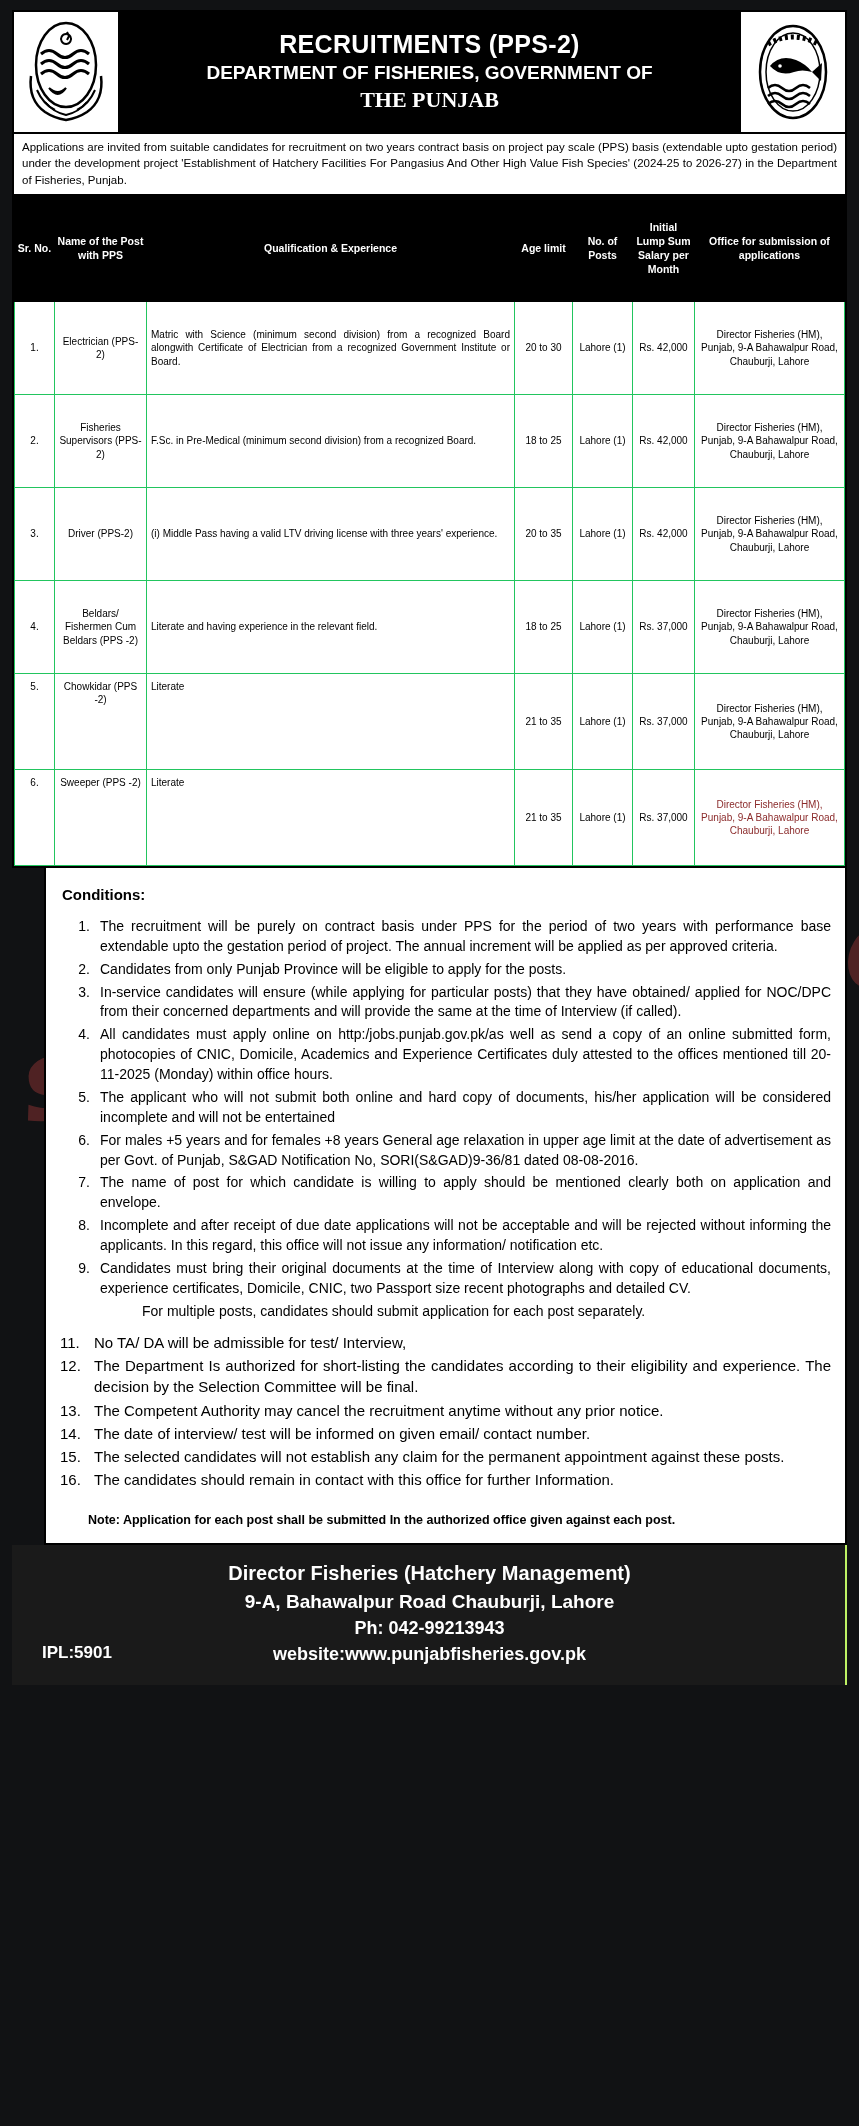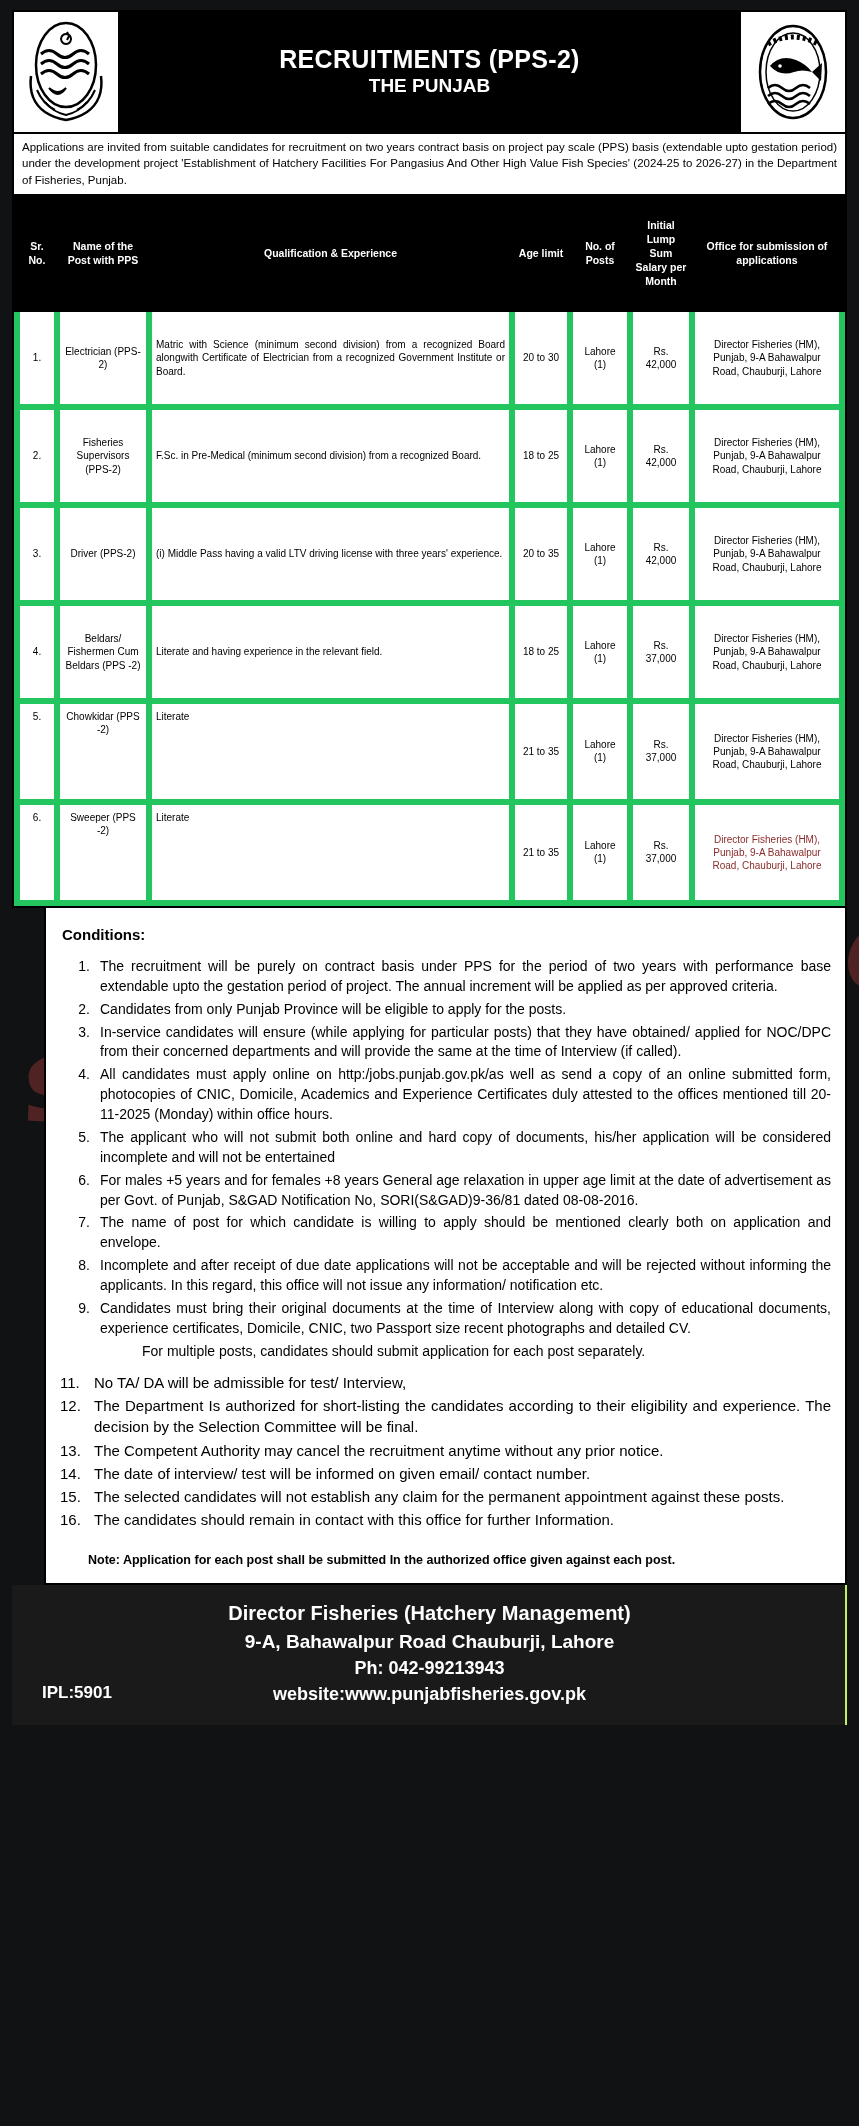--- a/index.html
+++ b/index.html
@@ -70,22 +70,22 @@
   }
   .banner .l1{
     font-size:25px;font-weight:bold;letter-spacing:0.3px;line-height:1.18;
     font-family:"Liberation Sans", sans-serif;
   }
   .banner .l2{
     font-size:19px;font-weight:bold;line-height:1.3;margin-top:2px;
     font-family:"Liberation Sans", sans-serif;
   }
   .banner .l3{
-    font-size:19px;font-weight:bold;line-height:1.3;
-    font-family:Liberation Sans, sans-serif;
+    font-size:22px;font-weight:bold;line-height:1.3;
+    font-family:Liberation Serif, serif;
   }
 
   
   .intro{
     background:#fff;
     border:2px solid #000;
     border-top:none;
     padding:5px 8px 6px 8px;
     font-size:11.5px;
     line-height:1.42;
@@ -100,21 +100,21 @@
     border-top:none;
     padding:0;
   }
   table.jobs{
     width:100%;
     border-collapse:collapse;
     table-layout:fixed;
     color:#000;
   }
   table.jobs th, table.jobs td{
-    border:6px solid #22c55e;
+    border:1px solid #22c55e;
     vertical-align:middle;
     padding:3px 4px;
     font-size:10px;
     line-height:1.32;
   }
   table.jobs thead th{
     background:#000;
     color:#fff;
     font-size:10.5px;
     font-weight:bold;
@@ -229,20 +229,21 @@
         <path d="M18 56 q8 -7 16 0 q8 7 16 0 q8 -7 16 0" fill="none" stroke="#000" stroke-width="3"></path>
         <path d="M26 70 q9 8 17 0 q-8 12 -17 0" fill="none" stroke="#000" stroke-width="2"></path>
         <path d="M8 58 q-3 24 14 36 q9 6 21 8 q12 -2 21 -8 q17 -12 14 -36" fill="none" stroke="#000" stroke-width="2.5"></path>
         <path d="M14 72 q6 14 18 20 M72 72 q-6 14 -18 20" fill="none" stroke="#000" stroke-width="2"></path>
         <path d="M22 84 q8 10 21 13 q13 -3 21 -13" fill="none" stroke="#000" stroke-width="2"></path>
       </svg>
     </div>
 
     <div class="banner">
       <div class="l1">RECRUITMENTS (PPS-2)</div>
+      <div class="l2">DEPARTMENT OF FISHERIES, GOVERNMENT OF</div>
       <div class="l3">THE PUNJAB</div>
     </div>
 
     <div class="crest right">
       <svg width="86" height="108" viewBox="0 0 86 108" aria-hidden="true">
         <ellipse cx="43" cy="54" rx="33" ry="46" fill="none" stroke="#000" stroke-width="2.5"></ellipse>
         <ellipse cx="43" cy="54" rx="27" ry="39" fill="none" stroke="#000" stroke-width="1.5"></ellipse>
         <path d="M20 48 q10 -12 26 -6 q10 4 16 12 q-10 -3 -18 0 q-14 5 -24 -6 z" fill="#000"></path>
         <path d="M62 54 l10 -9 l-1 18 z" fill="#000"></path>
         <circle cx="30" cy="48" r="1.8" fill="#fff"></circle>

